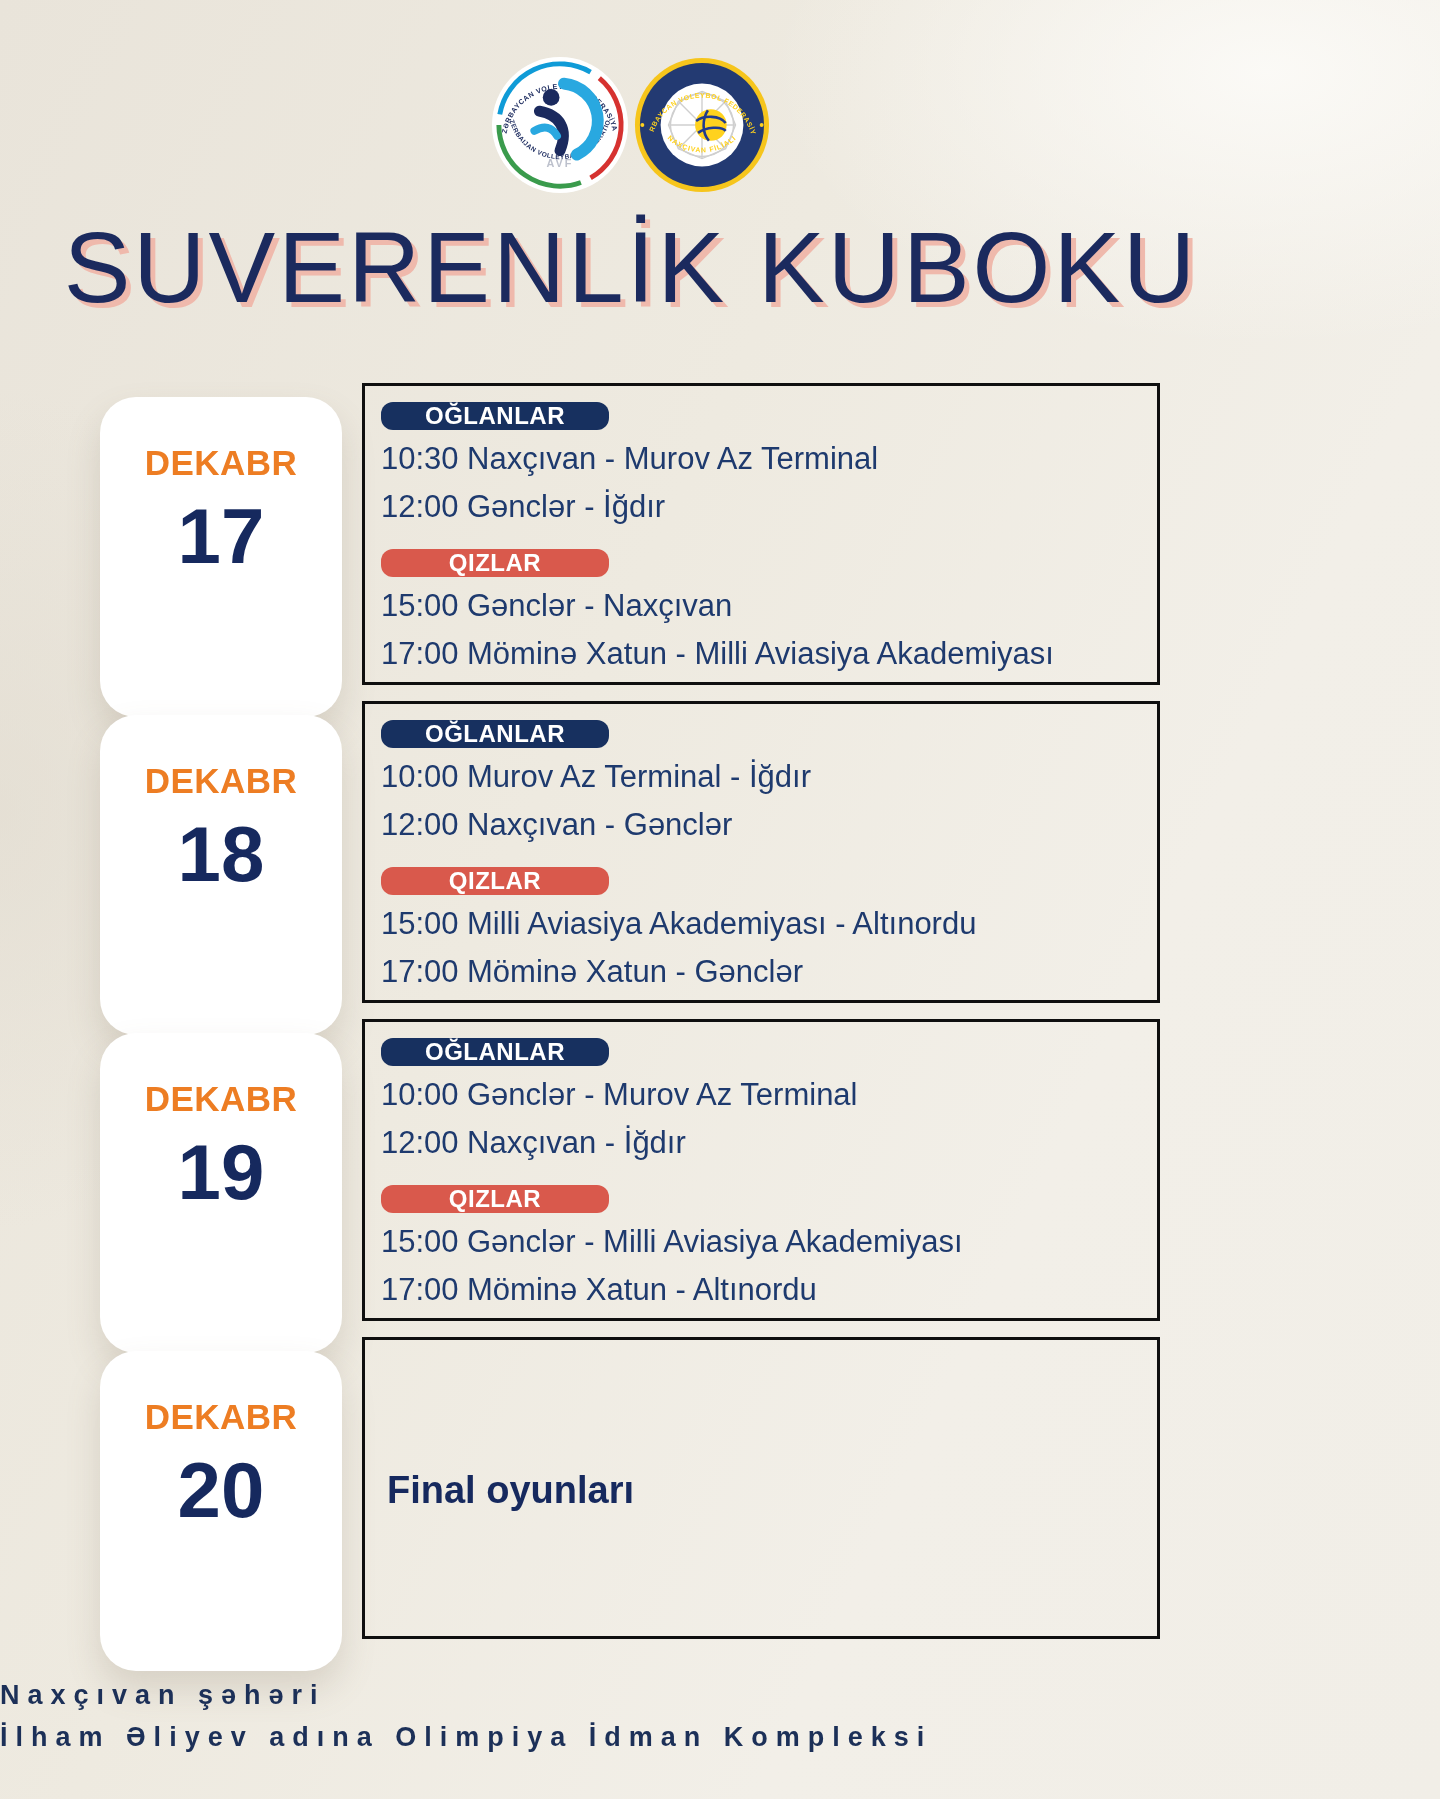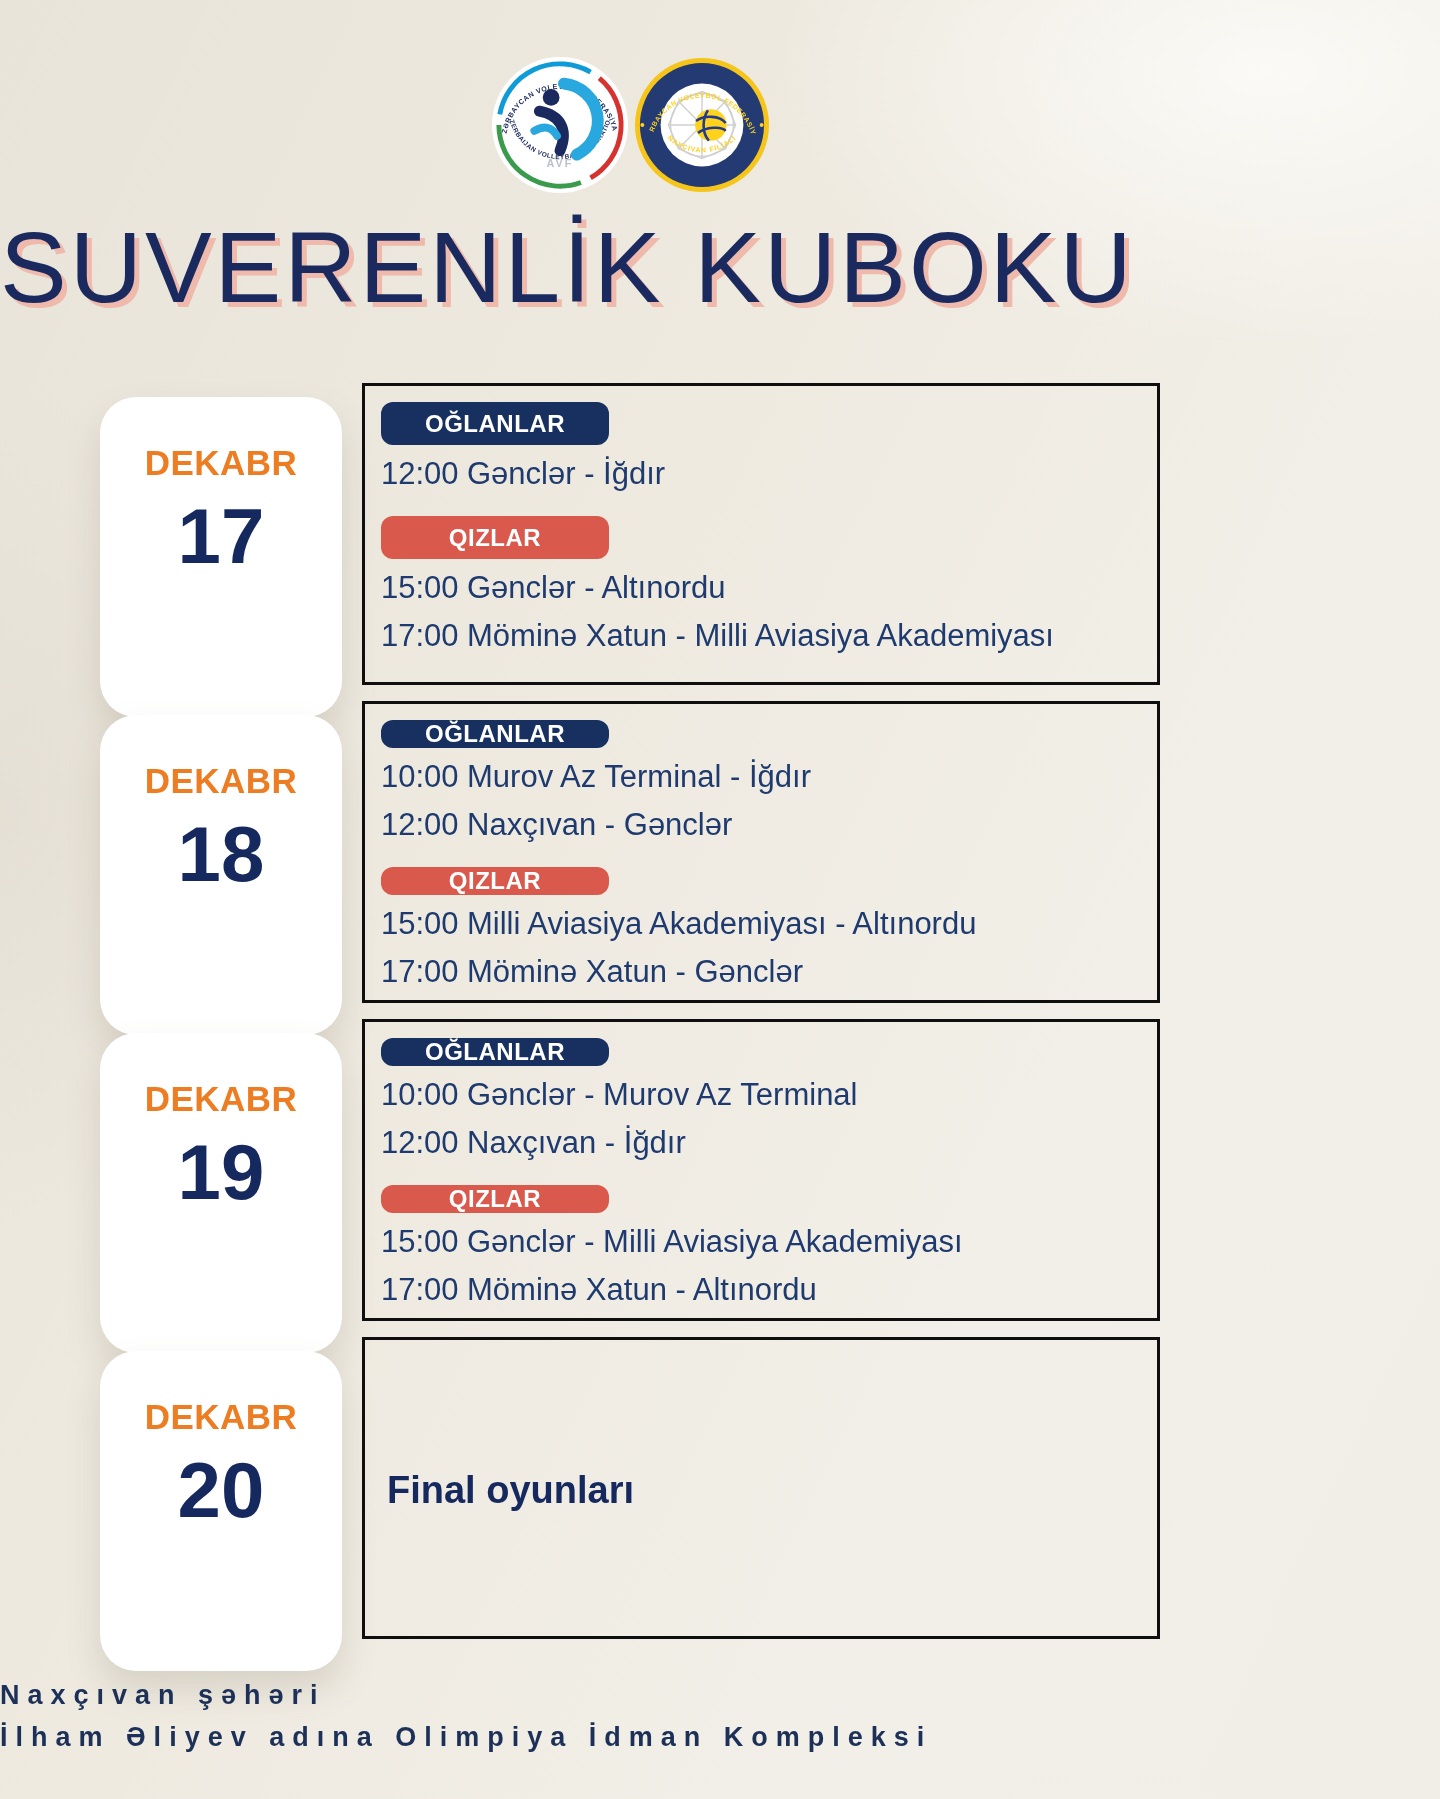--- a/index.html
+++ b/index.html
@@ -14,20 +14,21 @@
   }
   .wrapper { position: absolute; left: 0; top: 0; width: 1262px; }
 
   
   .logos { display: flex; justify-content: center; align-items: center; gap: 4px; margin-top: 56px; }
   .logo { width: 138px; height: 138px; }
 
   
   .title {
     margin-top: 16px;
+    text-align: center;
     font-size: 100px;
     font-weight: 400;
     letter-spacing: 3px;
     color: #1b2a5e;
     text-shadow: 5px 5px 0 #efb9ac;
     white-space: nowrap;
   }
 
   
   .rows {
@@ -177,27 +178,31 @@
   <h1 class="title">SUVERENLİK KUBOKU</h1>
 
   <div class="rows" id="rows">
   <div class="date-card">
     <div class="date-month">DEKABR</div>
     <div class="date-day">17</div>
   </div>
   <div class="schedule-box">
         <div class="pill boys">OĞLANLAR</div>
         <div class="match-line">
+          <span class="match-time">10:30</span>
+          <span class="match-teams">Naxçıvan - Murov Az Terminal</span>
+        </div>
+        <div class="match-line">
           <span class="match-time">12:00</span>
           <span class="match-teams">Gənclər - İğdır</span>
         </div>
         <div class="pill girls">QIZLAR</div>
         <div class="match-line">
           <span class="match-time">15:00</span>
-          <span class="match-teams">Gənclər - Altınordu</span>
+          <span class="match-teams">Gənclər - Naxçıvan</span>
         </div>
         <div class="match-line">
           <span class="match-time">17:00</span>
           <span class="match-teams">Möminə Xatun - Milli Aviasiya Akademiyası</span>
         </div>
       </div>
 
   <div class="date-card">
     <div class="date-month">DEKABR</div>
     <div class="date-day">18</div>

